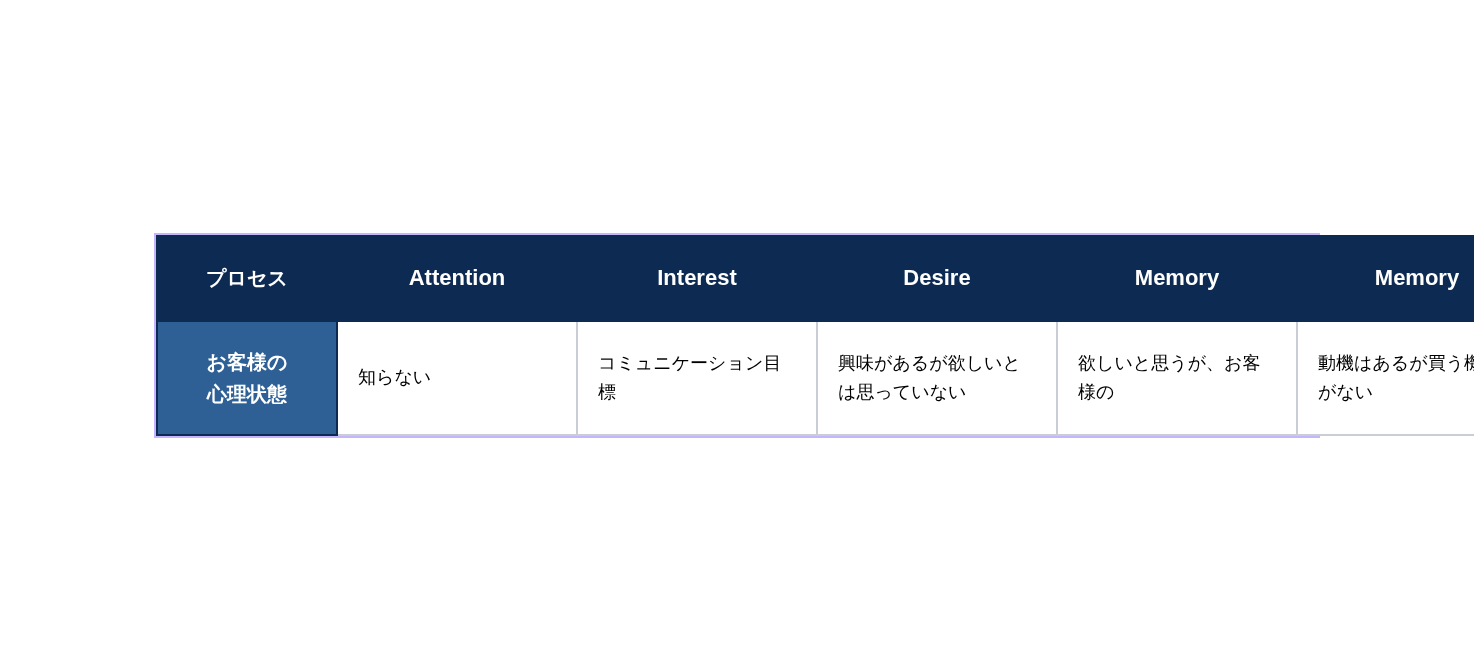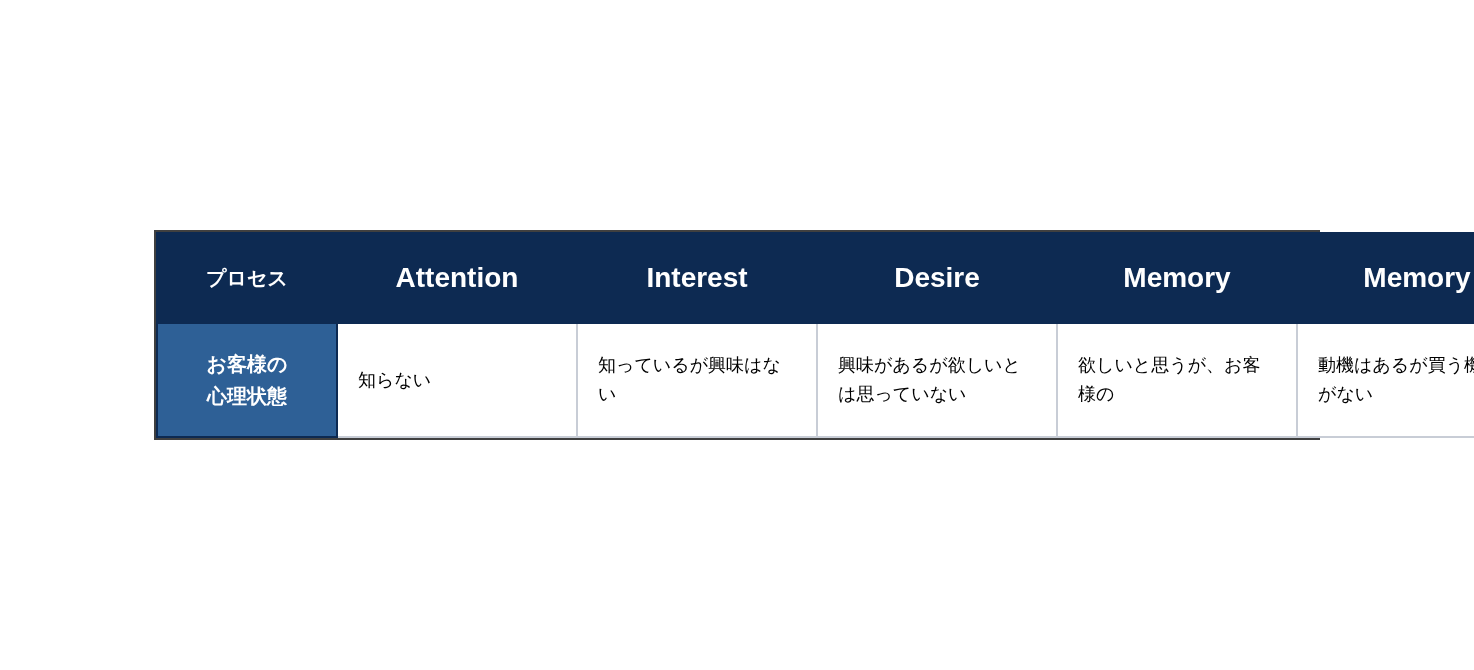--- a/index.html
+++ b/index.html
@@ -13,35 +13,35 @@
       display: flex;
       justify-content: center;
       align-items: center;
       min-height: 670px;
       width: 1474px;
       font-family: 'Hiragino Kaku Gothic ProN', 'Hiragino Sans', 'Meiryo', sans-serif;
     }
 
     .table-wrapper {
       width: 1166px;
-      border: 2px solid #404040;
+      border: 2px solid #c4b5fd;
       border-collapse: collapse;
     }
 
     table {
       width: 100%;
       border-collapse: collapse;
       table-layout: fixed;
     }
 
     thead tr th {
       background-color: #0d2a52;
       color: #ffffff;
       font-weight: bold;
-      font-size: 28px;
+      font-size: 22px;
       text-align: center;
       padding: 28px 16px;
       border: 2px solid #0d2a52;
     }
 
     thead tr th:first-child {
       font-size: 20px;
       width: 180px;
     }
 
@@ -102,20 +102,20 @@
         <th>Desire</th>
         <th>Memory</th>
         <th>Memory</th>
       </tr>
     </thead>
     <tbody>
       <tr>
         <td style="white-space: pre-line; text-align: center;">お客様の
 心理状態</td>
         <td>知らない</td>
-        <td>知っているが興味はない</td>
+        <td>コミュニケーション目標</td>
         <td>興味があるが欲しいとは思っていない</td>
         <td>欲しいと思うが、お客様の</td>
         <td>動機はあるが買う機会がない</td>
       </tr>
     </tbody>
   </table>
 </div>
 
 </body></html>

